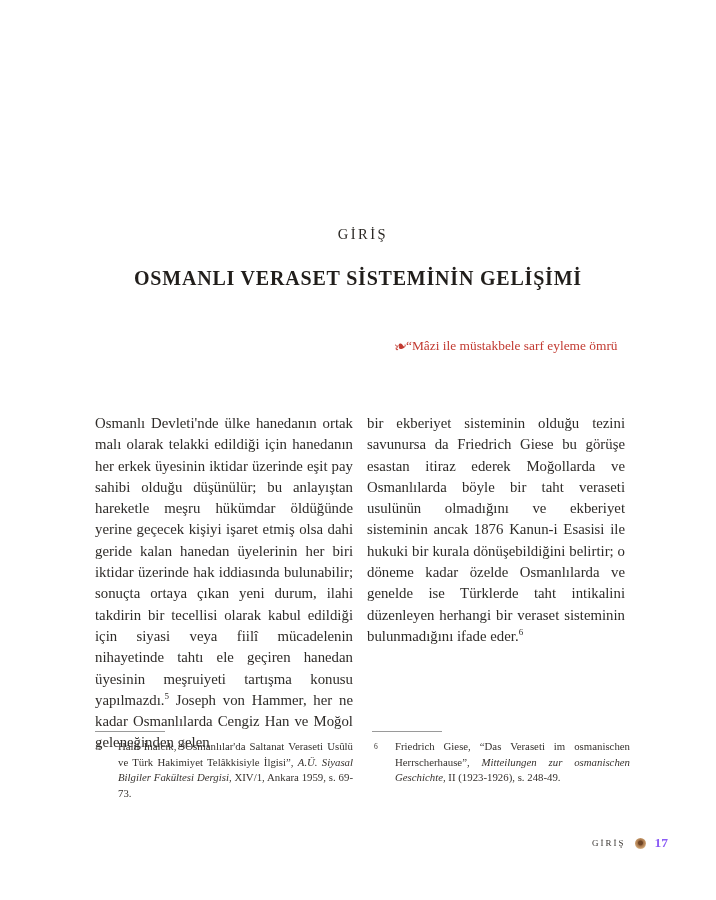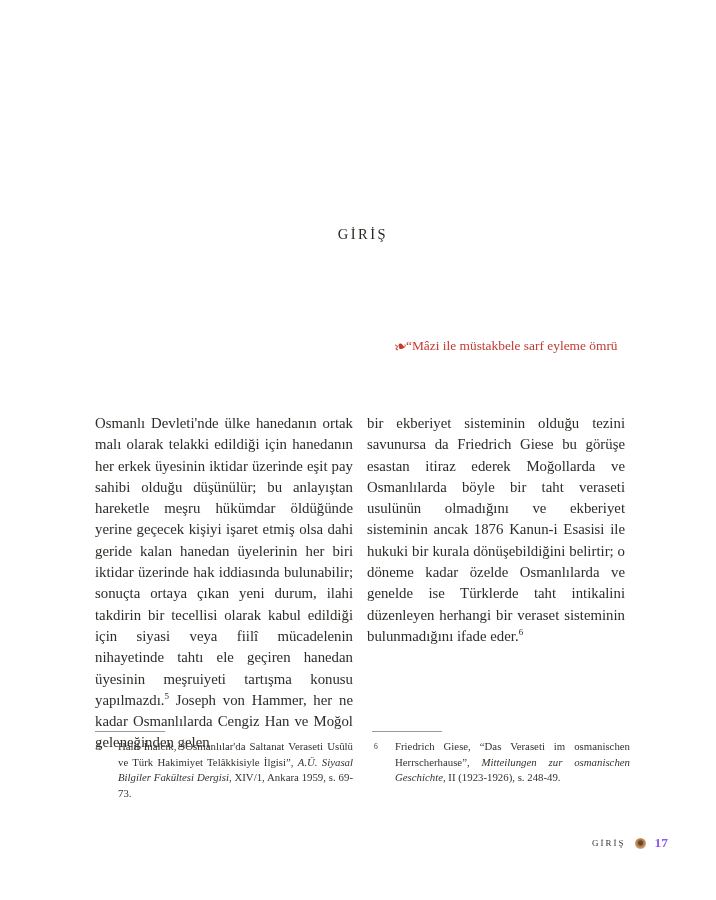--- a/index.html
+++ b/index.html
@@ -151,20 +151,21 @@
     color: #8b5cf6;
   }
 </style>
 </head>
 <body>
 
 <div class="page">
 
   <div class="chapter-label">GİRİŞ</div>
 
+  <h1 class="chapter-title">OSMANLI VERASET SİSTEMİNİN GELİŞİMİ</h1>
 
   <div class="epigraph">
     <span class="fleuron">❧</span>
     <div class="ep-lines">
       <div>“Mâzi ile müstakbele sarf eyleme ömrü</div>
     </div>
   </div>
 
   <div class="columns">
     <div class="col">

